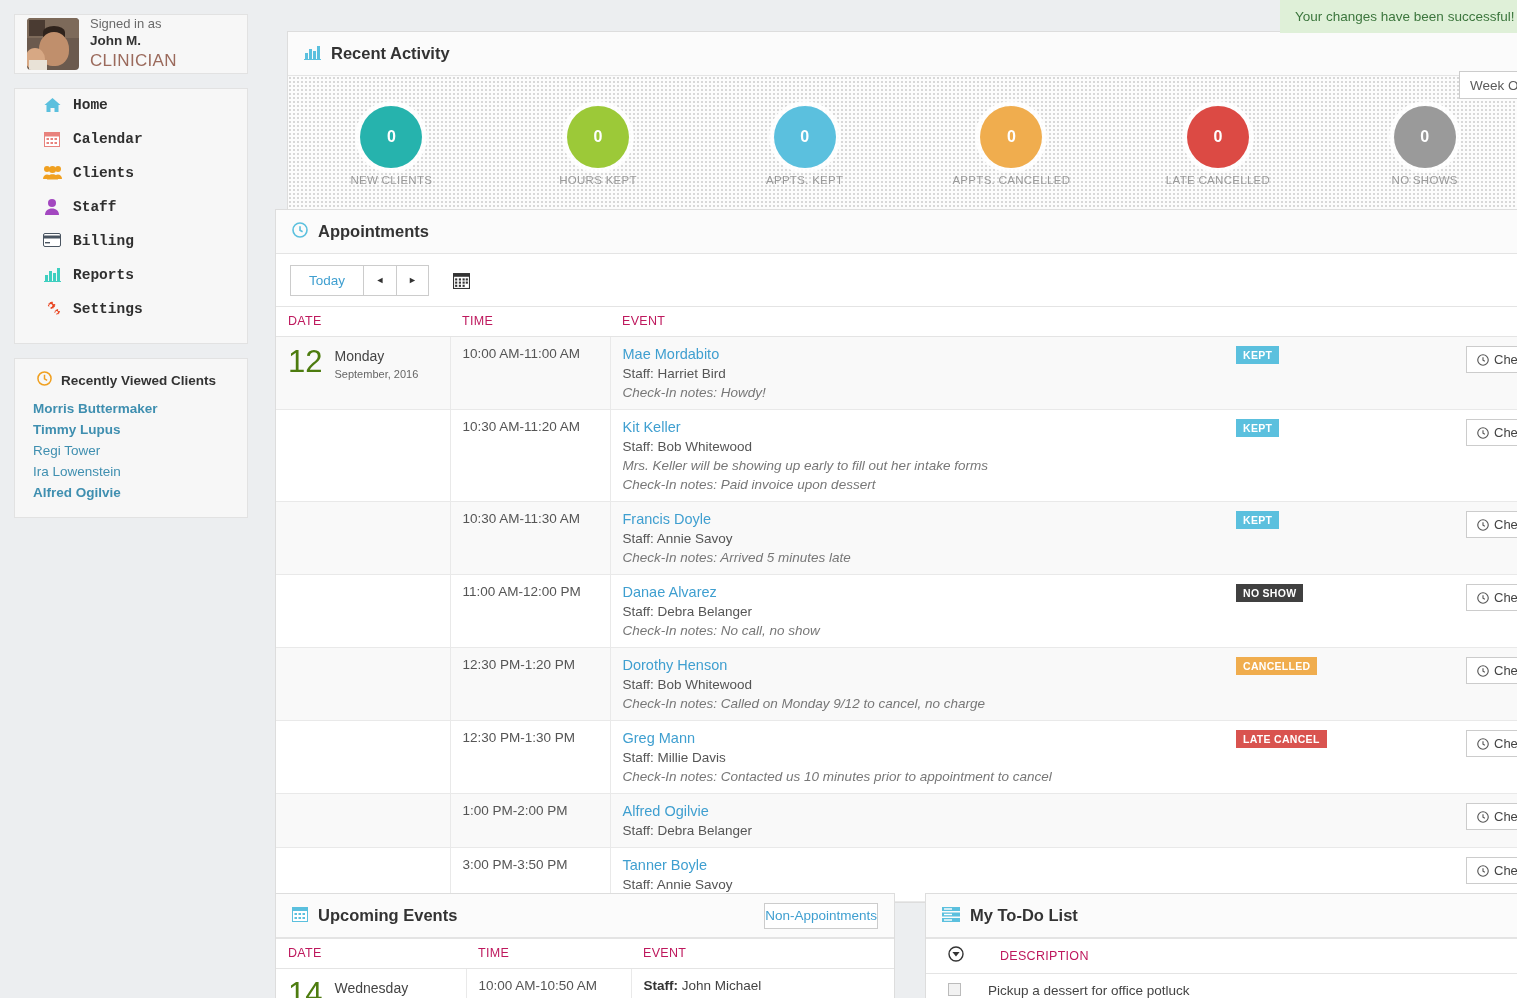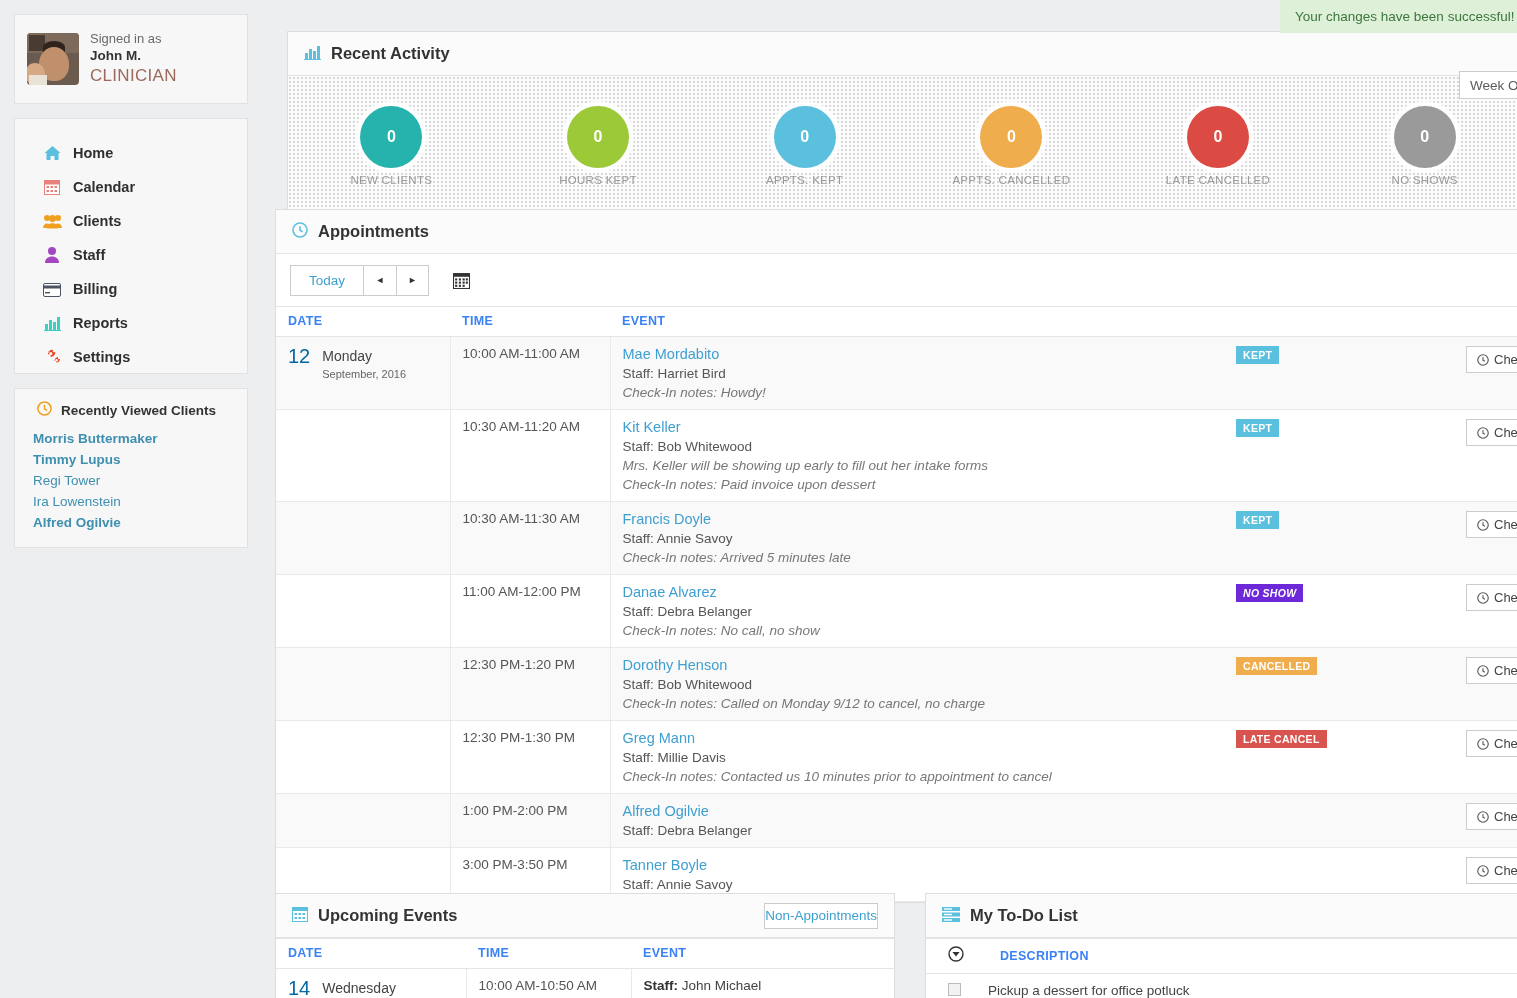--- a/index.html
+++ b/index.html
@@ -10,36 +10,36 @@
     font-size:13px;
     color:#444;
     overflow:hidden;
   }
   .page { position:relative; width:1517px; height:998px; }
 
   
   .sidebar { position:absolute; left:0; top:0; width:262px; height:998px; padding:14px; }
   .panel { background:#f7f7f7; border:1px solid #e2e2e2; }
 
-  .user-card { display:flex; align-items:center; padding:8px 12px; height:90px; }
+  .user-card { display:flex; align-items:center; padding:8px 12px; height:60px; }
   .avatar { width:52px; height:52px; border-radius:4px; overflow:hidden; flex:0 0 52px;
             background:#6b5a4e; position:relative; }
   .avatar .a1 { position:absolute; left:0; top:0; width:100%; height:38%; background:#7d6a5a; }
   .avatar .a2 { position:absolute; left:2px; top:2px; width:16px; height:16px; background:#4a3b32; }
   .avatar .a3 { position:absolute; left:12px; top:14px; width:30px; height:34px; border-radius:50% 50% 45% 45%; background:#c08f6c; }
   .avatar .a4 { position:absolute; left:-2px; top:30px; width:20px; height:22px; border-radius:50%; background:#d7a884; }
   .avatar .a5 { position:absolute; left:16px; top:8px; width:22px; height:12px; border-radius:50% 50% 0 0; background:#2f231c; }
   .avatar .a6 { position:absolute; left:2px; top:42px; width:18px; height:10px; background:#e9e2d7; }
   .user-meta { margin-left:11px; line-height:1.35; }
   .user-meta .l1 { font-size:13px; color:#6a6a6a; }
   .user-meta .l2 { font-size:13.5px; color:#333; font-weight:bold; }
   .user-meta .l3 { font-size:17px; color:#9b6a5c; letter-spacing:.3px; }
 
   .nav { margin-top:14px; padding:8px 0; }
-  .nav-item { display:flex; align-items:flex-end; height:34px; padding:0 0 0 26px; cursor:pointer; }
+  .nav-item { display:flex; align-items:flex-start; height:34px; padding:0 0 0 26px; cursor:pointer;font-family:Liberation Mono, monospace; }
   .nav-item .ic { width:22px; flex:0 0 22px; display:flex; align-items:center; justify-content:center; }
   .nav-item .lbl { margin-left:10px; font-size:14.5px; color:#2f2f2f; font-weight:bold; }
 
   .rvc { margin-top:14px; padding:12px 0 14px 0; }
   .rvc-head { display:flex; align-items:center; padding:0 0 0 22px; margin-bottom:9px; }
   .rvc-head .lbl { margin-left:9px; font-size:13.5px; font-weight:bold; color:#333; }
   .rvc-item { display:block; padding:3px 0 3px 18px; font-size:13.5px; color:#3f8fb0; font-weight:bold; cursor:pointer; }
   .rvc-item:nth-child(4), .rvc-item:nth-child(5) { font-weight:normal; }
 
   
@@ -76,44 +76,44 @@
   .apt-toolbar { height:52px; display:flex; align-items:center; padding:0 0 0 14px; background:#fff; }
   .btn-group { display:flex; }
   .btn { height:31px; border:1px solid #ccc; background:#fff; font-size:13.5px;
          display:flex; align-items:center; justify-content:center; cursor:pointer; color:#3f9fd0; }
   .btn.today { padding:0 18px; border-right:none; }
   .btn.nav-arrow { width:33px; color:#333; font-size:9px; border-right:none; }
   .btn.nav-arrow:last-child { border-right:1px solid #ccc; }
   .cal-btn { margin-left:24px; cursor:pointer; display:flex; align-items:center; }
 
   table.grid { width:100%; border-collapse:collapse; table-layout:fixed; }
-  table.grid th { text-align:left; font-weight:bold; font-size:12.5px; color:#3b82f6;
+  table.grid th { text-align:left; font-weight:normal; font-size:12.5px; color:#be185d;
                   padding:7px 12px 8px 12px; border-top:1px solid #e4e4e4;
                   border-bottom:1px solid #e4e4e4; letter-spacing:.3px; }
   table.grid td { vertical-align:top; padding:9px 12px; border-bottom:1px solid #e9e9e9;
                   font-size:13.5px; }
   .col-date { width:174px; }
   .col-time { width:160px; }
   tr.odd td { background:#f9f9f9; }
   tr.even td { background:#ffffff; }
   td.datecell { border-right:1px solid #e9e9e9; vertical-align:top; }
   td.timecell { border-right:1px solid #e9e9e9; color:#555; }
   .daybig { display:flex; align-items:flex-start; }
-  .daynum { font-size:20px; color:#0369a1; line-height:1; font-weight:300; }
+  .daynum { font-size:31px; color:#4d7c0f; line-height:1; font-weight:300; }
   .daytxt { margin-left:12px; line-height:1.25; padding-top:2px; }
   .daytxt .dw { font-size:14px; color:#444; }
   .daytxt .dm { font-size:11px; color:#666; }
   .client-link { color:#3f9fd0; font-size:14.5px; cursor:pointer; }
   .staff-line { color:#555; margin-top:4px; }
   .note-line { color:#777; font-style:italic; margin-top:4px; }
   .evcell { position:relative; }
   .badge { display:inline-block; color:#fff; font-size:10.5px; font-weight:bold;
            padding:3px 7px 3px 7px; letter-spacing:.3px; }
   .badge.kept { background:#5bc0de; }
-  .badge.noshow { background:#6d28d9;font-style:italic; }
+  .badge.noshow { background:#404040; }
   .badge.cancelled { background:#f0ad4e; }
   .badge.late { background:#d9534f; }
   .checkin-btn { border:1px solid #ccc; background:#fff; height:27px; padding:0 10px;
      display:inline-flex; align-items:center; font-size:13px; color:#444; white-space:nowrap; cursor:pointer; }
   .badge-cell { width:230px; }
   .action-cell { width:160px; }
 
   
   #upcoming-events { position:absolute; left:0; top:893px; width:620px; }
   #todo-list { position:absolute; left:650px; top:893px; width:867px; }

